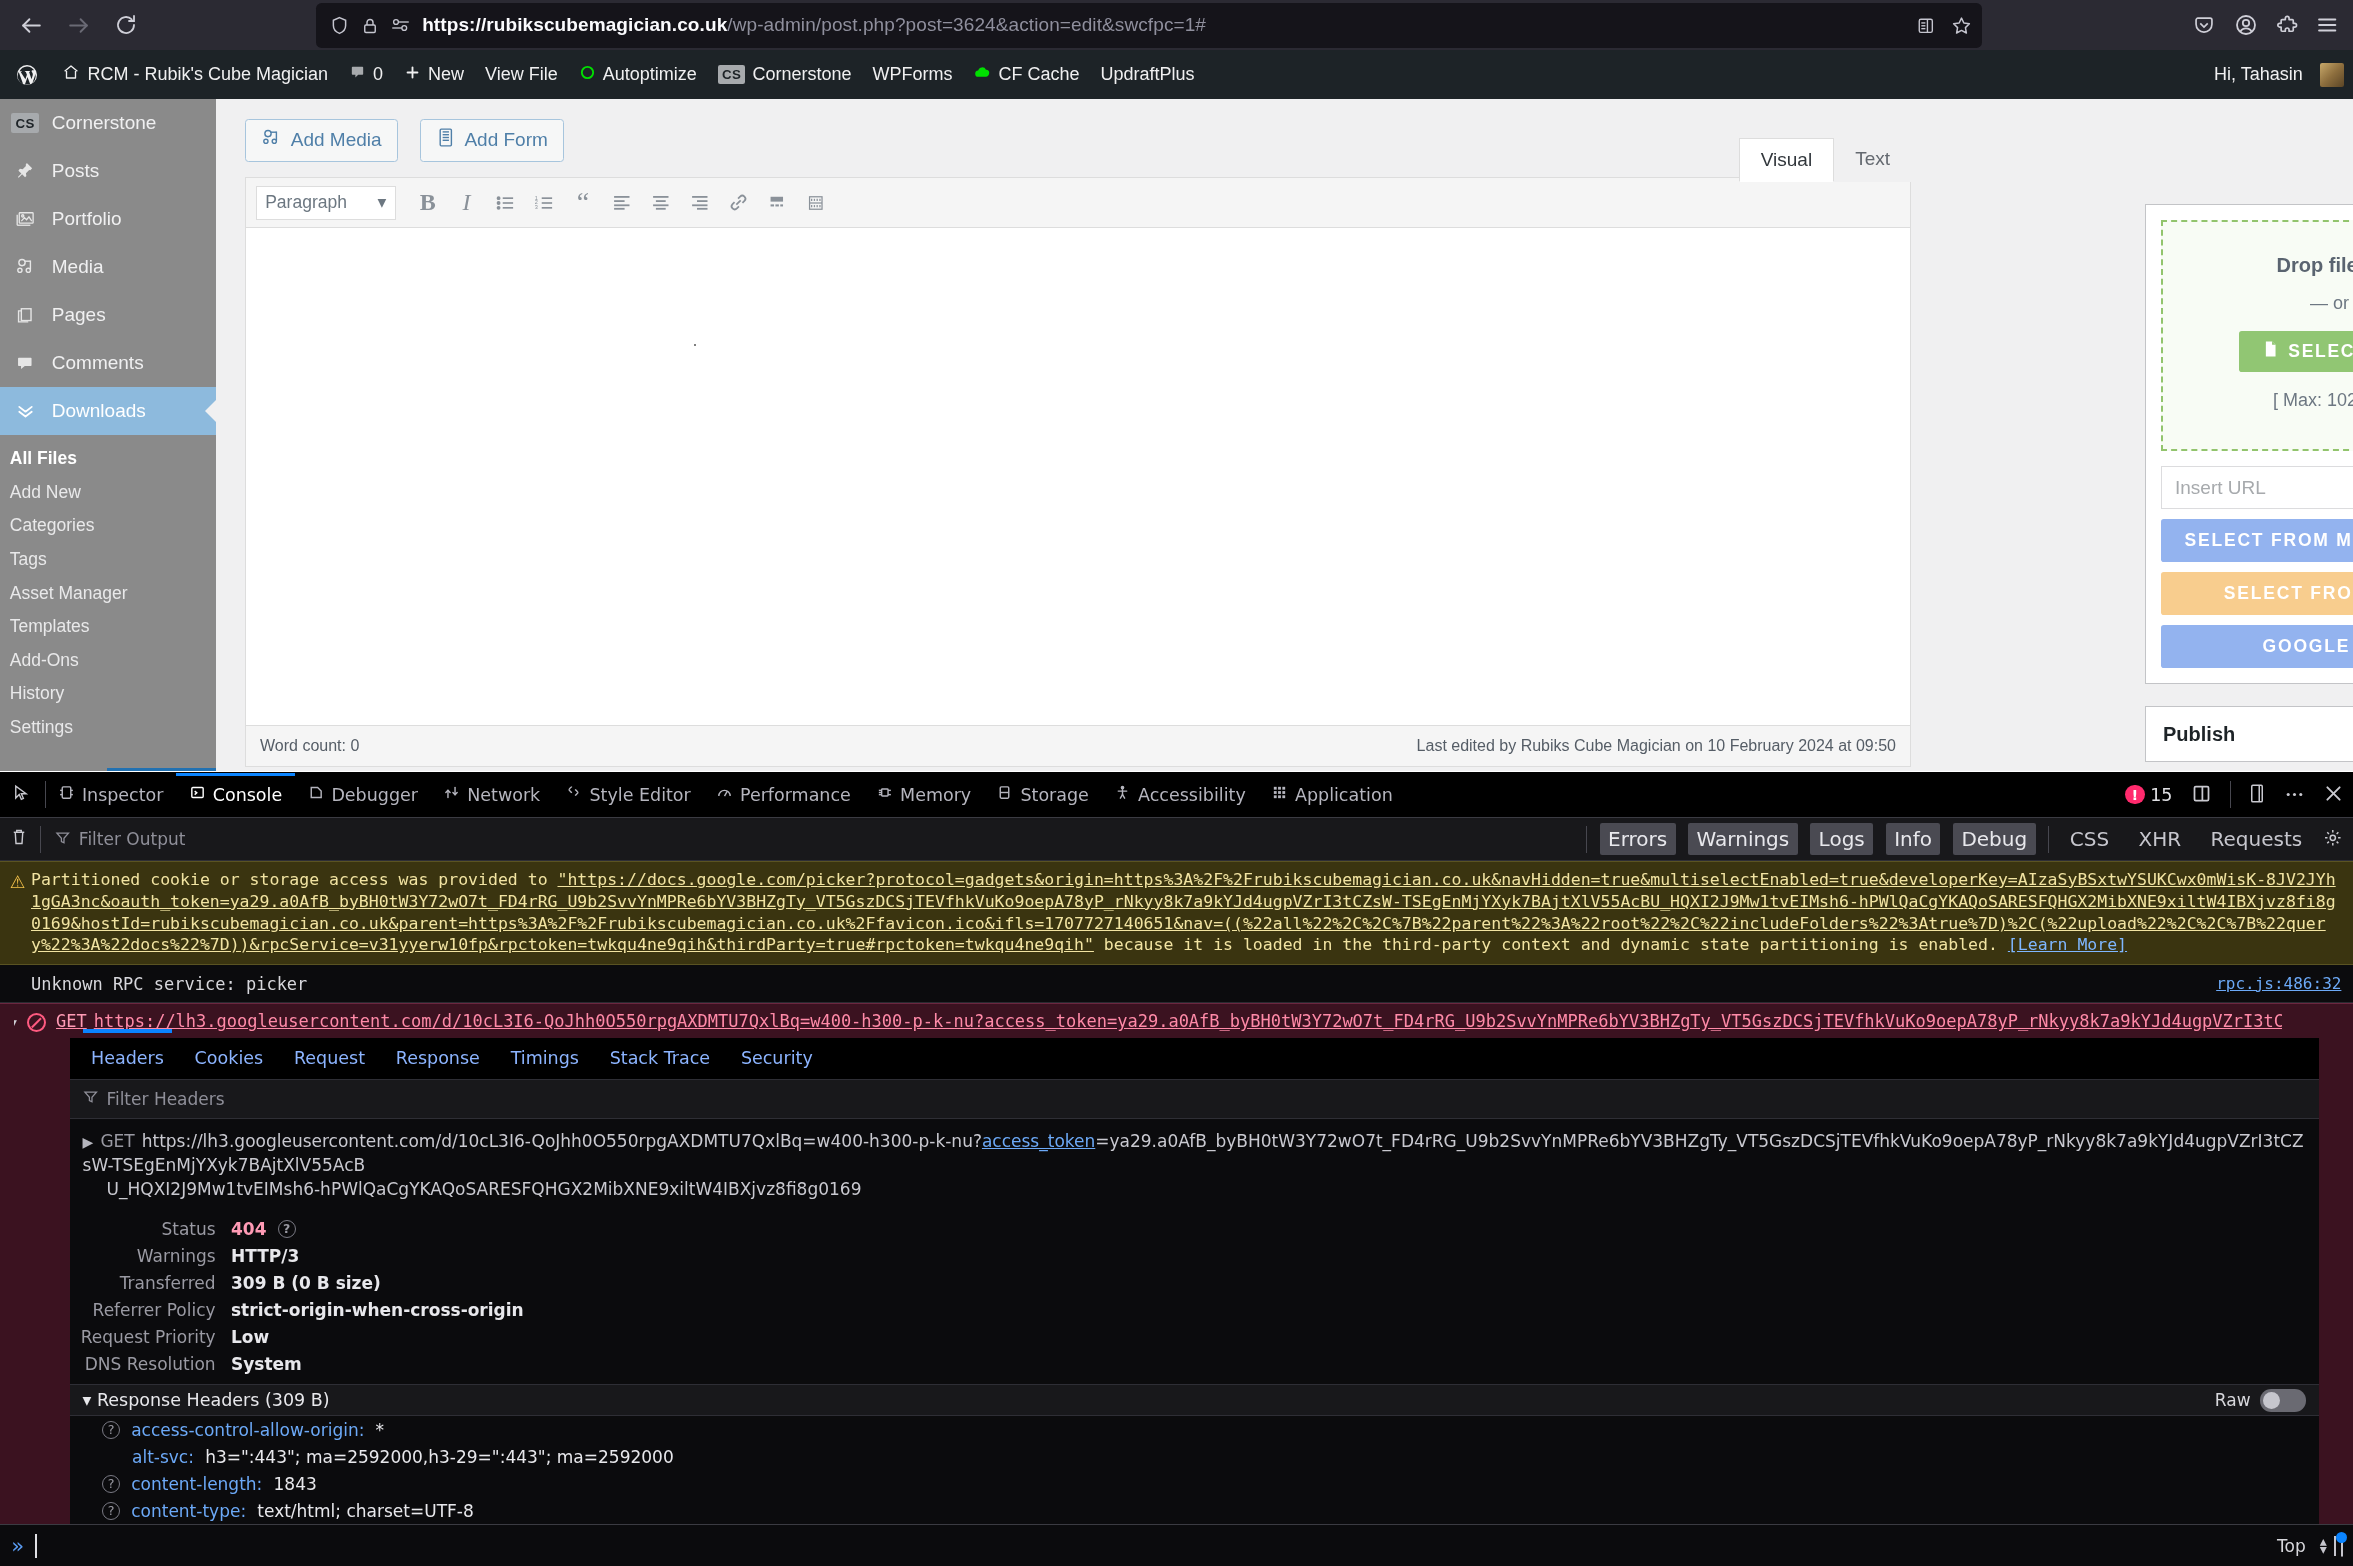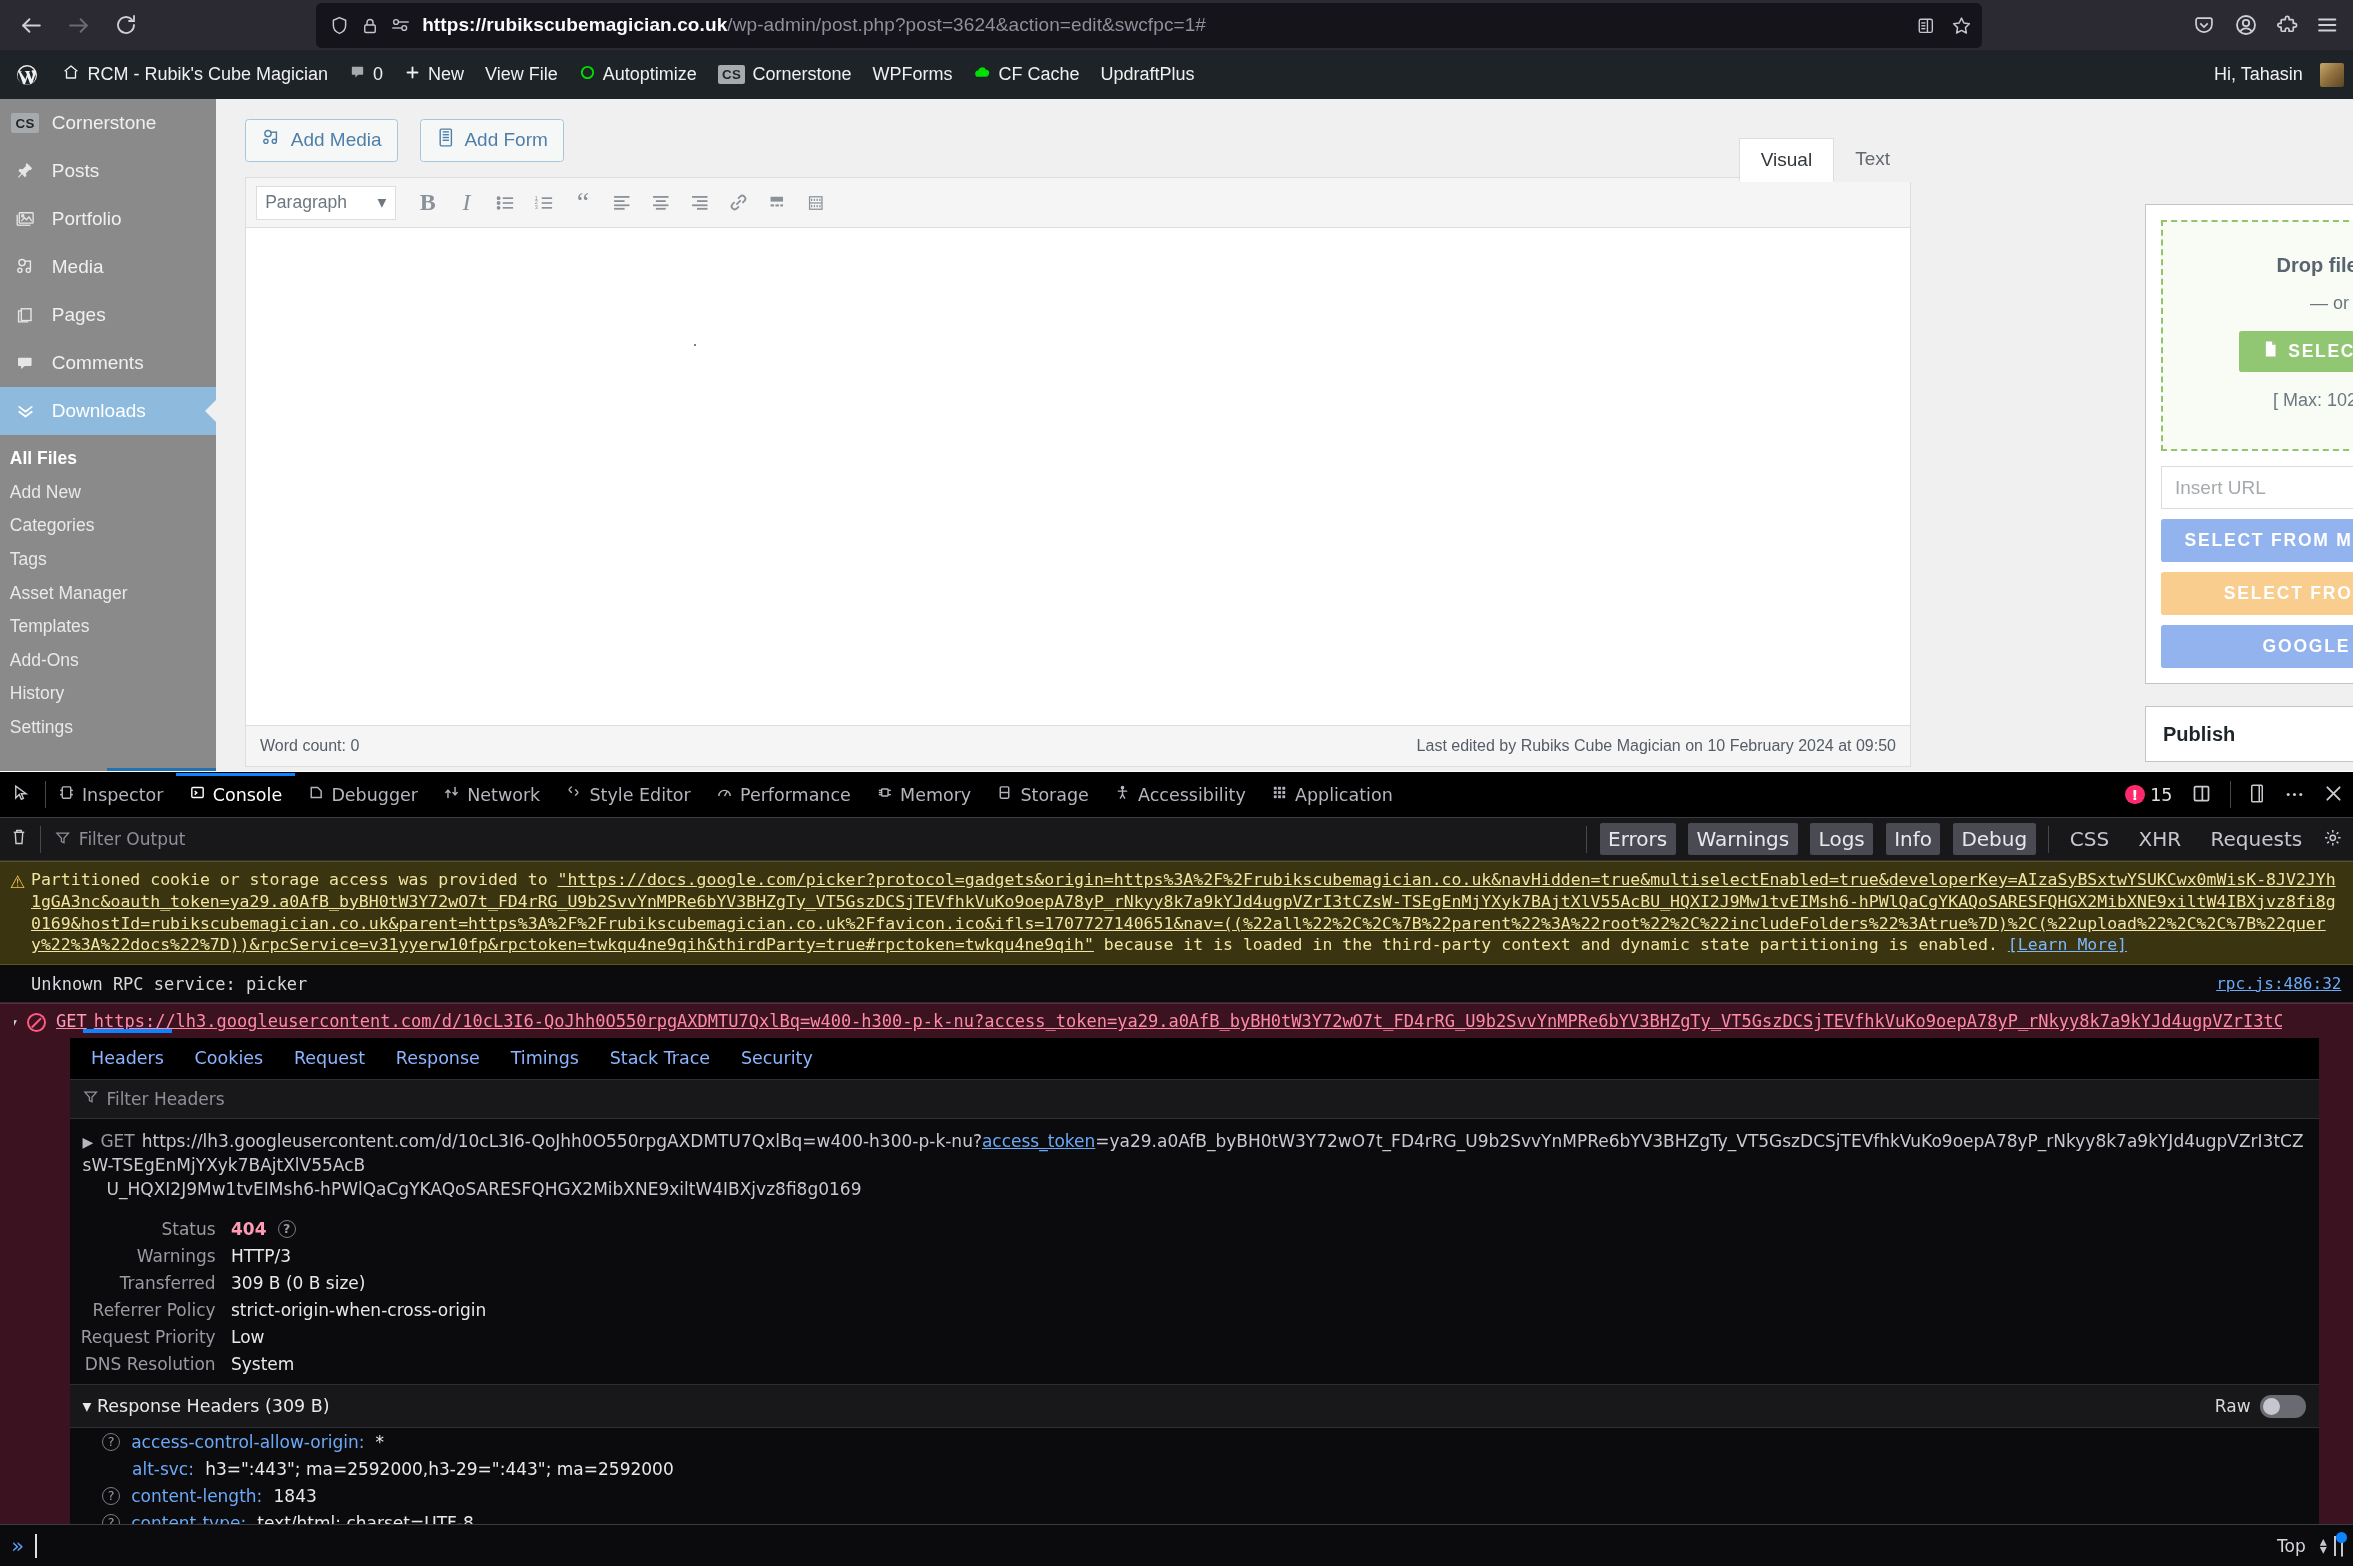--- a/index.html
+++ b/index.html
@@ -295,30 +295,30 @@
   .net-url-block {
     padding: 11.2px 11.2px 9.8px 12.6px; font-size: 17px; color: #c9c9d0;
     line-height: 1.4; word-break: break-all;
   }
   .net-url-block .verb2 { color: #9a9aa3; padding-right: 7px; }
   .net-url-block .tok { color: #6ca9f7; text-decoration: underline; }
   .net-url-block .tri2 { color: #b6b6be; padding-right: 7px; font-size: 14px; }
   .kv-table { padding: 4.2px 0 7px 0; }
   .kv-row { display: flex; align-items: center; height: 27px; font-size: 17px; }
   .kv-key { width: 161px; text-align: right; color: #9a9aa3; padding-right: 15.4px; }
-  .kv-val { color: #e8e8ec; display: flex; align-items: center; gap: 11.2px; }
+  .kv-val { color: #e8e8ec; display: flex; align-items: center; gap: 11.2px; font-weight: bold; }
   .kv-val.status { color: #ff9bb5; font-weight: bold; }
   .q-icon {
     width: 18px; height: 18px; border-radius: 50%; border: 1.4px solid #7a7a84;
     color: #9a9aa3; font-size: 12.6px; display: inline-flex;
     align-items: center; justify-content: center; flex: 0 0 auto;
   }
   .sect-head {
     background: #18181b; border-top: 0.7px solid #2e2e35; border-bottom: 0.7px solid #2e2e35;
-    height: 44px; display: flex; align-items: center; justify-content: space-between;
+    height: 32px; display: flex; align-items: center; justify-content: space-between;
     padding: 0 12.6px; font-size: 17.5px; color: #e8e8ec;
   }
   .raw-toggle { display: flex; align-items: center; gap: 9.8px; font-size: 17px; color: #d7d7dc; }
   .toggle-pill {
     width: 46px; height: 22.4px; border-radius: 11.2px; background: #6a6a72; position: relative;
   }
   .toggle-pill:after {
     content: ""; position: absolute; left: 2.8px; top: 2.8px; width: 17px; height: 17px;
     border-radius: 50%; background: #c6c6cd;
   }

